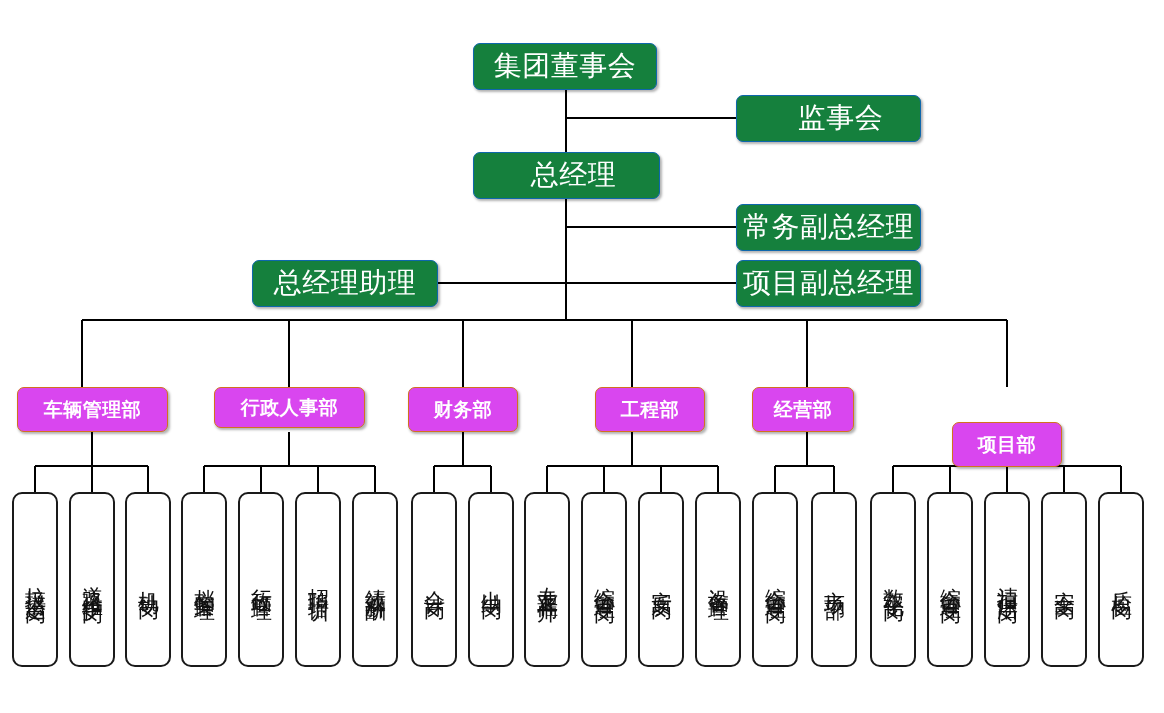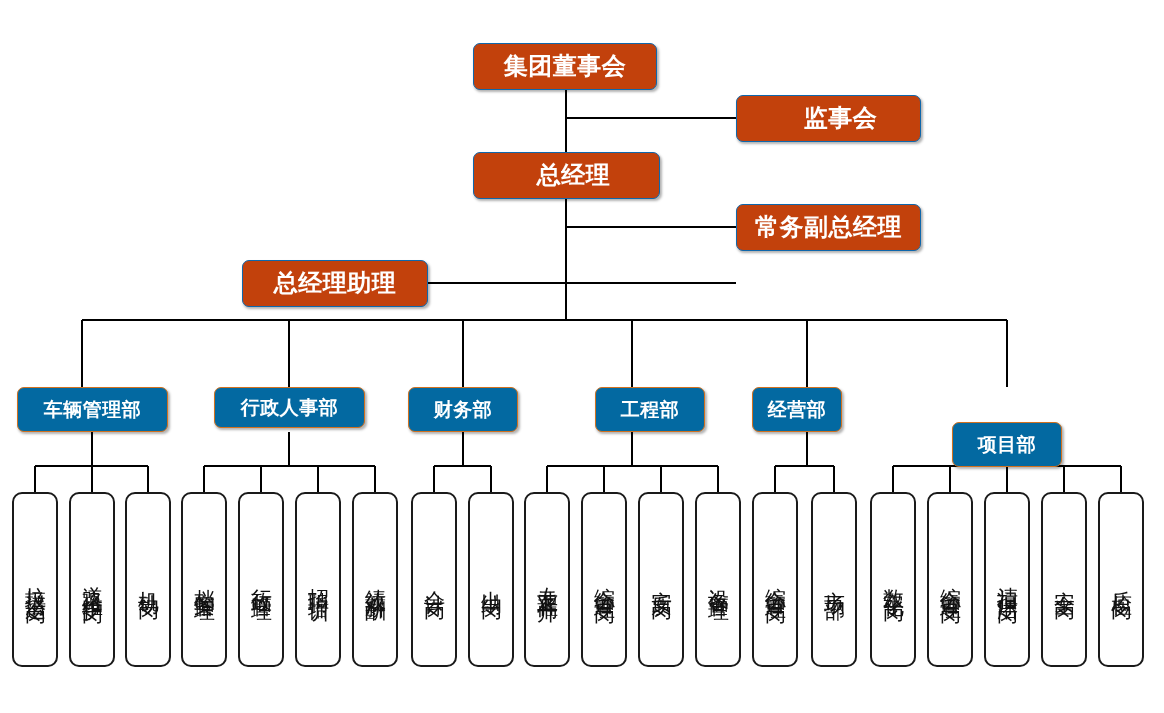--- a/index.html
+++ b/index.html
@@ -34,28 +34,28 @@
     align-items: center;
     justify-content: center;
     text-align: center;
     border-radius: 7px;
     color: #ffffff;
     letter-spacing: 0.5px;
     line-height: 1.1;
     user-select: none;
   }
   .node.blue {
-    background: #c2410c;
+    background: #15803d;
     border: 1px solid #0E67AC;
     box-shadow: 1.5px 2px 2.5px rgba(0,0,0,0.30);
-    font-size: 24px;
-    font-weight: 700;
+    font-size: 28px;
+    font-weight: 400;
   }
   .node.orange {
-    background: #0369a1;
+    background: #d946ef;
     border: 1px solid #D1711F;
     box-shadow: 1.5px 2px 2.5px rgba(0,0,0,0.30);
     font-size: 19px;
     font-weight: 600;
   }
   .leaf {
     position: absolute;
     box-sizing: border-box;
     background: #ffffff;
     border: 2.2px solid #1a1a1a;
@@ -147,32 +147,33 @@
   </svg>
 
   <div class="node blue" style="left:473px; top:43px; width:184px; height:47px;">集团董事会</div>
 
   <div class="node blue" style="left:736px; top:95px; width:185px; height:47px;padding-left:24px;">监事会</div>
 
   <div class="node blue" style="left:473px; top:152px; width:187px; height:47px;padding-left:14px;">总经理</div>
 
   <div class="node blue" style="left:736px; top:204px; width:185px; height:47px;">常务副总经理</div>
 
-
-  <div class="node blue" style="left:242px; top:260px; width:186px; height:47px;">总经理助理</div>
+  <div class="node blue" style="left:736px; top:260px; width:185px; height:47px;">项目副总经理</div>
+
+  <div class="node blue" style="left:252px; top:260px; width:186px; height:47px;">总经理助理</div>
 
   <div class="node orange" style="left:17px; top:387px; width:151px; height:45px;">车辆管理部</div>
 
   <div class="node orange" style="left:214px; top:387px; width:151px; height:41px;">行政人事部</div>
 
   <div class="node orange" style="left:408px; top:387px; width:110px; height:45px;text-align:right;">财务部</div>
 
   <div class="node orange" style="left:577px; top:387px; width:110px; height:45px;margin-left:18px;">工程部</div>
 
-  <div class="node orange" style="left:752px; top:387px; width:90px; height:45px;">经营部</div>
+  <div class="node orange" style="left:752px; top:387px; width:102px; height:45px;">经营部</div>
 
   <div class="node orange" style="left:952px; top:387px; width:110px; height:45px;margin-top:35px;">项目部</div>
 
   <div class="leaf" style="left:12px; top:492px; width:46px; height:175px;">
     <span class="vtext">垃圾清运岗</span>
   </div>
   <div class="leaf" style="left:69px; top:492px; width:46px; height:175px;">
     <span class="vtext">道路维护岗</span>
   </div>
   <div class="leaf" style="left:125px; top:492px; width:46px; height:175px;">

